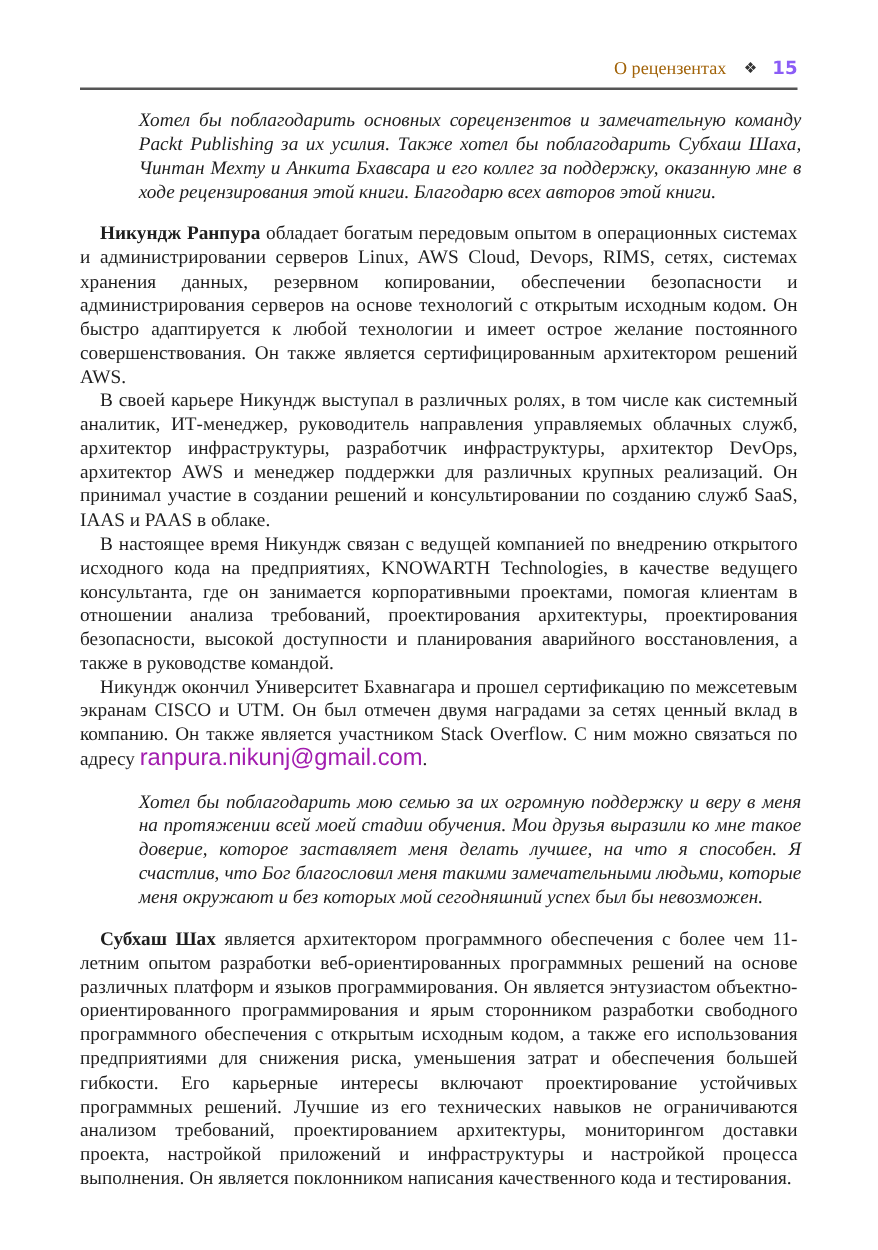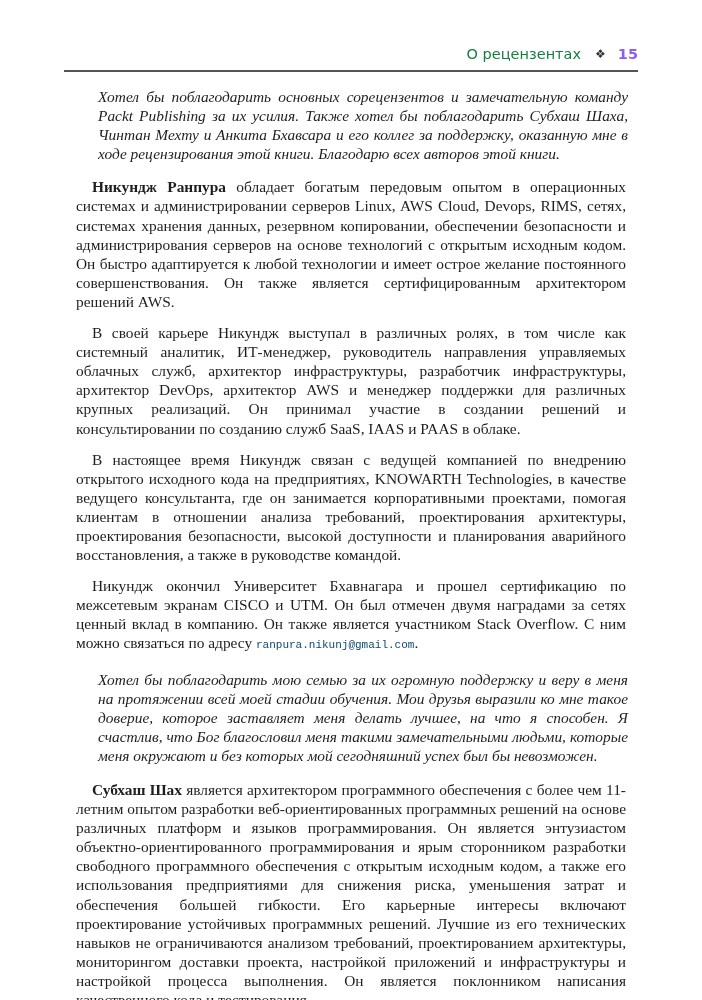--- a/index.html
+++ b/index.html
@@ -3,37 +3,37 @@
 <meta charset="utf-8">
 <style>
   html, body { margin: 0; padding: 0; background: #ffffff; }
   body { width: 702px; height: 1000px; position: relative; overflow: hidden; color: #1e1e1e; }
   .header {
     position: absolute; left: 64px; top: 44px; width: 574px; height: 26px;
     border-bottom: 2px solid #555;
     font-family: "DejaVu Sans", sans-serif; font-size: 14.5px;
     text-align: right; line-height: 20px;
   }
-  .header .title { color: #15803d; }
+  .header .title { color: #a16207; font-family: Liberation Serif, serif; }
   .header .sep { display: inline-block; margin: 0 12px 0 14px; color: #333; font-size: 12px; vertical-align: 1px; }
   .header .num { font-weight: bold; color: #8b5cf6; }
   .content {
     position: absolute; left: 64px; top: 87px; width: 574px;
     font-family: "Liberation Serif", serif; font-size: 15.4px; line-height: 19.1px;
     text-align: justify; hyphens: manual;
   }
   .quote {
-    font-style: italic; margin: 0 0 0 34px; padding: 0; width: 530px;
+    font-style: italic; margin: 0 0 0 47px; padding: 0; width: 530px;
   }
   .quote.q1 { margin-bottom: 14px; }
   .quote.q2 { margin-top: 14px; margin-bottom: 15px; }
-  p { margin: 12px; }
+  p { margin: 0; }
   p.para { text-indent: 16px; }
   b.name { font-weight: bold; }
-  .email { color: #0c4a6e; font-family: Liberation Mono, monospace; font-size: 11px; }
+  .email { color: #a21caf; font-family: Liberation Sans, sans-serif; font-size: 19px; }
 </style>
 </head>
 <body>
 
 <div class="header">
   <span class="title">О рецензентах</span><span class="sep">❖</span><span class="num">15</span>
 </div>
 
 <div class="content">
   <p class="quote q1">Хотел бы поблагодарить основных сорецензентов и замечательную команду Packt Publishing за их усилия. Также хотел бы поблагодарить Субхаш Шаха, Чинтан Мехту и Анкита Бхавсара и его коллег за поддержку, оказанную мне в ходе рецензирования этой книги. Благодарю всех авторов этой книги.</p>

